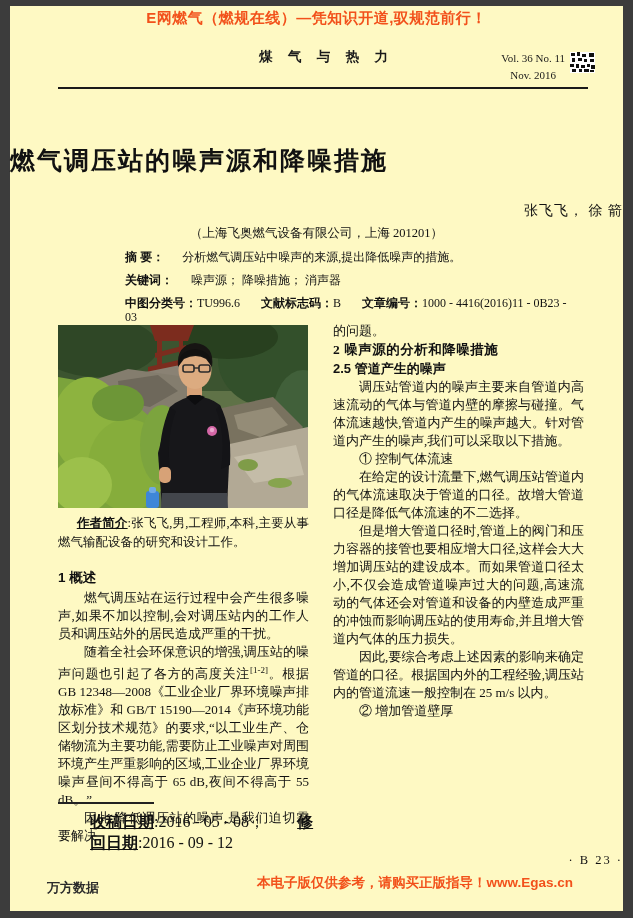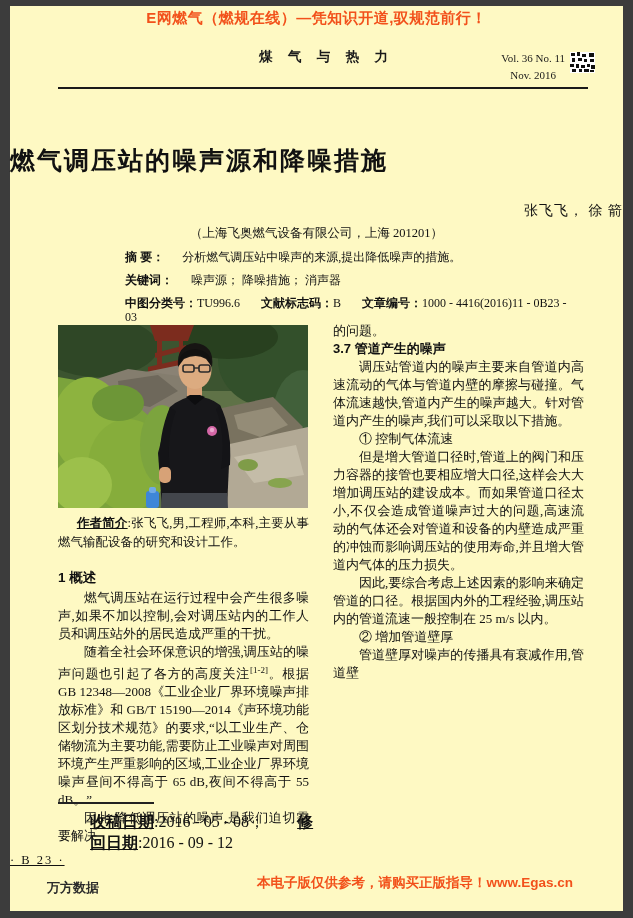--- a/index.html
+++ b/index.html
@@ -55,21 +55,21 @@
   .item { text-indent: 2em; }
   sup { font-size: 9px; }
   .photo { width: 250px; height: 183px; margin: 3px 0 6px 0; display:block; }
   .bio { font-size: 12.5px; line-height: 19px; margin-bottom: 4px; }
   .bio b, .fn b { font-family: "Liberation Sans", "DejaVu Sans", sans-serif; text-decoration: underline; }
   
   .fn { position: absolute; top: 796px; left: 48px; width: 260px; font-size: 16px; color:#111; }
   .fn-rule { width: 96px; height: 1.5px; background: #222; margin-bottom: 8px; }
   .fn .indent { padding-left: 2em; }
   
-  .pageno { position: absolute; top: 847px; left: 0; width: 100%; text-align: left; font-size: 12.5px; color:#111; letter-spacing: 2px; text-decoration: underline; }
+  .pageno { position: absolute; top: 847px; left: 0; width: 100%; text-align: right; font-size: 12.5px; color:#111; letter-spacing: 2px; }
   .wanfang { position: absolute; top: 873px; left: 37px; font-family: "Liberation Sans", "DejaVu Sans", sans-serif; font-weight: bold; font-size: 13px; color: #2b2b2b; }
   .notice {
     position: absolute; top: 868px; right: 50px;
     font-family: "Liberation Sans", "DejaVu Sans", sans-serif;
     font-weight: bold; font-size: 13.5px;
   }
 </style>
 </head>
 <body>
 
@@ -196,27 +196,28 @@
         <span class="sp2"></span><b>作者简介</b><span>:张飞飞,男,工程师,本科,主要从事燃气输配设备的研究和设计工作。</span>
       </div>
       <div class="h1">1  概述</div>
       <p>燃气调压站在运行过程中会产生很多噪声,如果不加以控制,会对调压站内的工作人员和调压站外的居民造成严重的干扰。</p>
       <p><span>随着全社会环保意识的增强,调压站的噪声问题也引起了各方的高度关注</span><sup>[1-2]</sup><span>。根据 GB 12348—2008《工业企业厂界环境噪声排放标准》和 GB/T 15190—2014《声环境功能区划分技术规范》的要求,“以工业生产、仓储物流为主要功能,需要防止工业噪声对周围环境产生严重影响的区域,工业企业厂界环境噪声昼间不得高于 65 dB,夜间不得高于 55 dB。”</span></p>
       <p>因此,降低调压站的噪声,是我们迫切需要解决</p>
     </div>
 
     <div class="col col-right">
       <div>的问题。</div>
-      <div class="h3">3.7  管道产生的噪声</div>
+      <div class="h2">2  噪声源的分析和降噪措施</div>
+      <div class="h3">2.5  管道产生的噪声</div>
       <p>调压站管道内的噪声主要来自管道内高速流动的气体与管道内壁的摩擦与碰撞。气体流速越快,管道内产生的噪声越大。针对管道内产生的噪声,我们可以采取以下措施。</p>
       <div class="item">①    控制气体流速</div>
+      <p>在给定的设计流量下,燃气调压站管道内的气体流速取决于管道的口径。故增大管道口径是降低气体流速的不二选择。</p>
       <p>但是增大管道口径时,管道上的阀门和压力容器的接管也要相应增大口径,这样会大大增加调压站的建设成本。而如果管道口径太小,不仅会造成管道噪声过大的问题,高速流动的气体还会对管道和设备的内壁造成严重的冲蚀而影响调压站的使用寿命,并且增大管道内气体的压力损失。</p>
       <p>因此,要综合考虑上述因素的影响来确定管道的口径。根据国内外的工程经验,调压站内的管道流速一般控制在 25 m/s 以内。</p>
       <div class="item">②    增加管道壁厚</div>
-      <p>管道壁厚对噪声的传播具有衰减作用,管道壁</p>
     </div>
 
     <div class="fn">
       <div class="fn-rule"></div>
       <div class="indent">
         <b>收稿日期</b><span>:2016 - 05 - 08；</span>
         <span class="sp2"></span>
         <b>修回日期</b><span>:2016 - 09 - 12</span>
       </div>
     </div>

